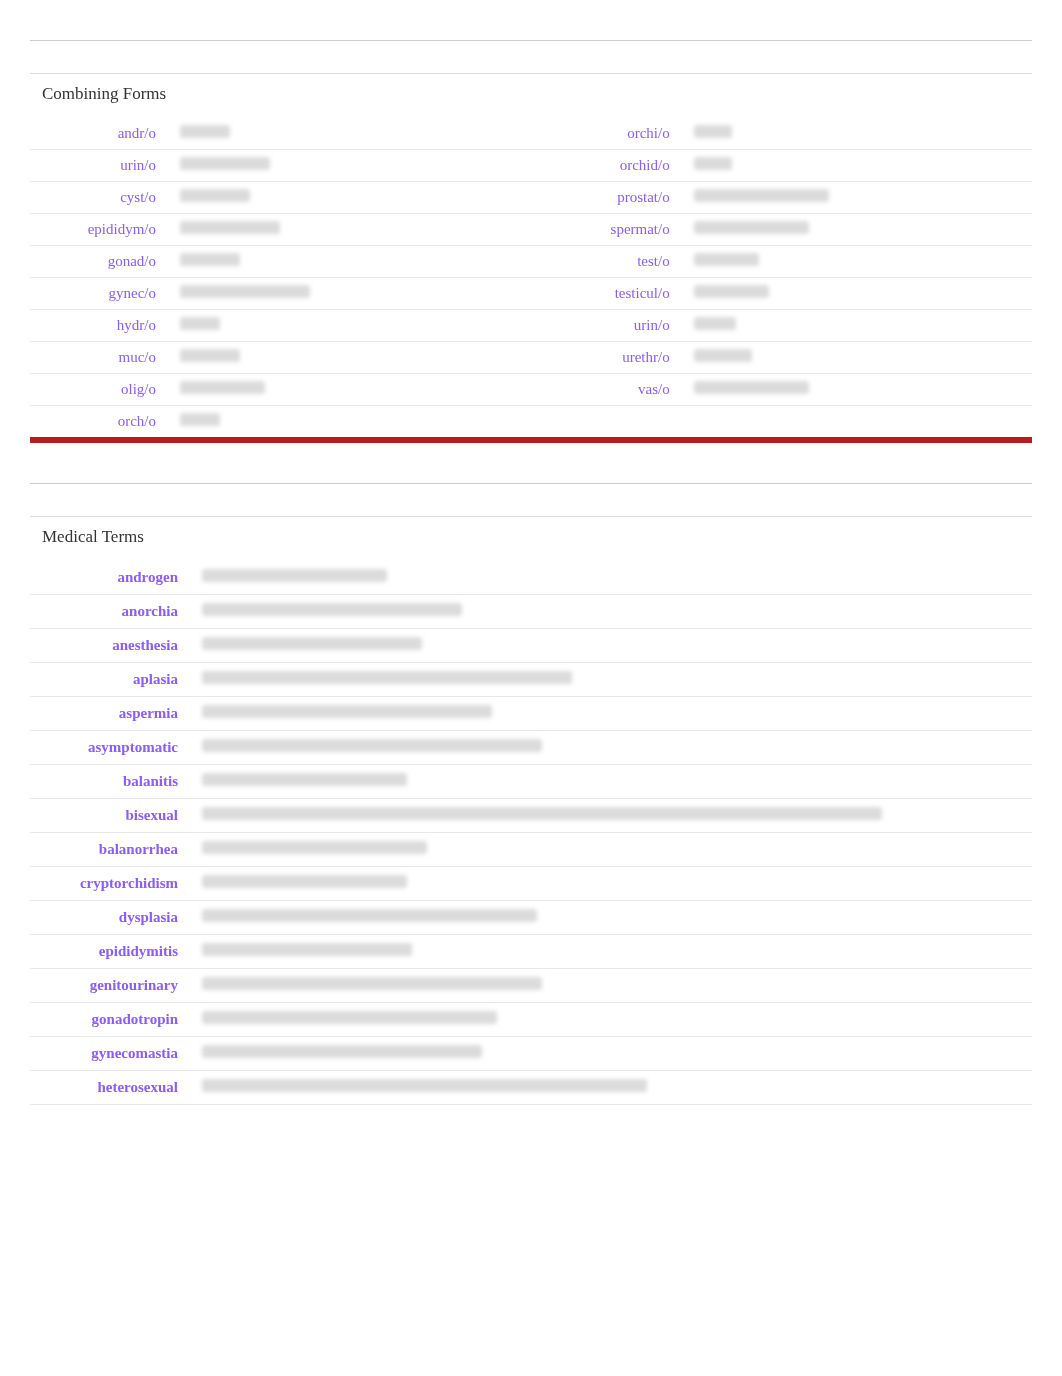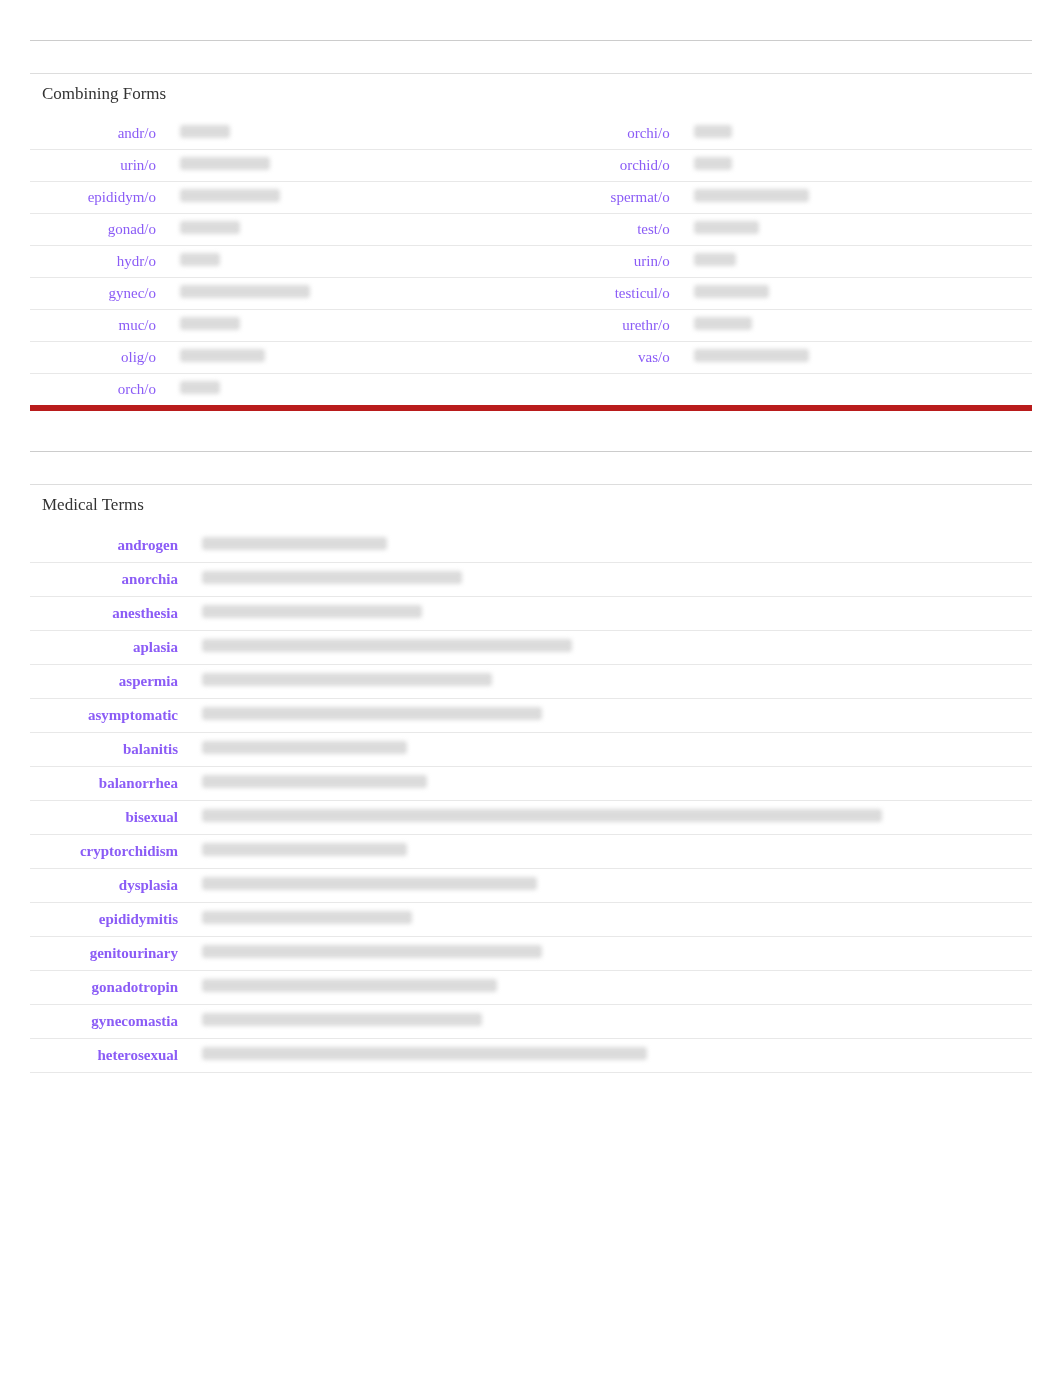--- a/index.html
+++ b/index.html
@@ -102,46 +102,53 @@
           <td class="def-col"><span class="blurred-text" style="width: 38px;"></span></td>
         </tr>
         <tr>
           <td class="term-col">urin/o</td>
           <td class="def-col"><span class="blurred-text" style="width: 90px;"></span></td>
           <td style="width: 20px;"></td>
           <td class="term-col">orchid/o</td>
           <td class="def-col"><span class="blurred-text" style="width: 38px;"></span></td>
         </tr>
         <tr>
+          <td class="term-col">cyst/o</td>
+          <td class="def-col"><span class="blurred-text" style="width: 70px;"></span></td>
+          <td style="width: 20px;"></td>
+          <td class="term-col">prostat/o</td>
+          <td class="def-col"><span class="blurred-text" style="width: 135px;"></span></td>
+        </tr>
+        <tr>
           <td class="term-col">epididym/o</td>
           <td class="def-col"><span class="blurred-text" style="width: 100px;"></span></td>
           <td style="width: 20px;"></td>
           <td class="term-col">spermat/o</td>
           <td class="def-col"><span class="blurred-text" style="width: 115px;"></span></td>
         </tr>
         <tr>
           <td class="term-col">gonad/o</td>
           <td class="def-col"><span class="blurred-text" style="width: 60px;"></span></td>
           <td style="width: 20px;"></td>
           <td class="term-col">test/o</td>
           <td class="def-col"><span class="blurred-text" style="width: 65px;"></span></td>
         </tr>
         <tr>
+          <td class="term-col">gynec/o</td>
+          <td class="def-col"><span class="blurred-text" style="width: 130px;"></span></td>
+          <td style="width: 20px;"></td>
+          <td class="term-col">testicul/o</td>
+          <td class="def-col"><span class="blurred-text" style="width: 75px;"></span></td>
+        </tr>
+        <tr>
           <td class="term-col">hydr/o</td>
           <td class="def-col"><span class="blurred-text" style="width: 40px;"></span></td>
           <td style="width: 20px;"></td>
           <td class="term-col">urin/o</td>
           <td class="def-col"><span class="blurred-text" style="width: 42px;"></span></td>
-        </tr>
-        <tr>
-          <td class="term-col">gynec/o</td>
-          <td class="def-col"><span class="blurred-text" style="width: 130px;"></span></td>
-          <td style="width: 20px;"></td>
-          <td class="term-col">testicul/o</td>
-          <td class="def-col"><span class="blurred-text" style="width: 75px;"></span></td>
         </tr>
         <tr>
           <td class="term-col">muc/o</td>
           <td class="def-col"><span class="blurred-text" style="width: 60px;"></span></td>
           <td style="width: 20px;"></td>
           <td class="term-col">urethr/o</td>
           <td class="def-col"><span class="blurred-text" style="width: 58px;"></span></td>
         </tr>
         <tr>
           <td class="term-col">olig/o</td>
@@ -188,26 +195,26 @@
         </tr>
         <tr>
           <td class="term-col">asymptomatic</td>
           <td class="def-col"><span class="blurred-text" style="width: 340px;"></span></td>
         </tr>
         <tr>
           <td class="term-col">balanitis</td>
           <td class="def-col"><span class="blurred-text" style="width: 205px;"></span></td>
         </tr>
         <tr>
+          <td class="term-col">bisexual</td>
+          <td class="def-col"><span class="blurred-text" style="width: 680px;"></span></td>
+        </tr>
+        <tr>
           <td class="term-col">balanorrhea</td>
           <td class="def-col"><span class="blurred-text" style="width: 225px;"></span></td>
-        </tr>
-        <tr>
-          <td class="term-col">bisexual</td>
-          <td class="def-col"><span class="blurred-text" style="width: 680px;"></span></td>
         </tr>
         <tr>
           <td class="term-col">cryptorchidism</td>
           <td class="def-col"><span class="blurred-text" style="width: 205px;"></span></td>
         </tr>
         <tr>
           <td class="term-col">dysplasia</td>
           <td class="def-col"><span class="blurred-text" style="width: 335px;"></span></td>
         </tr>
         <tr>

